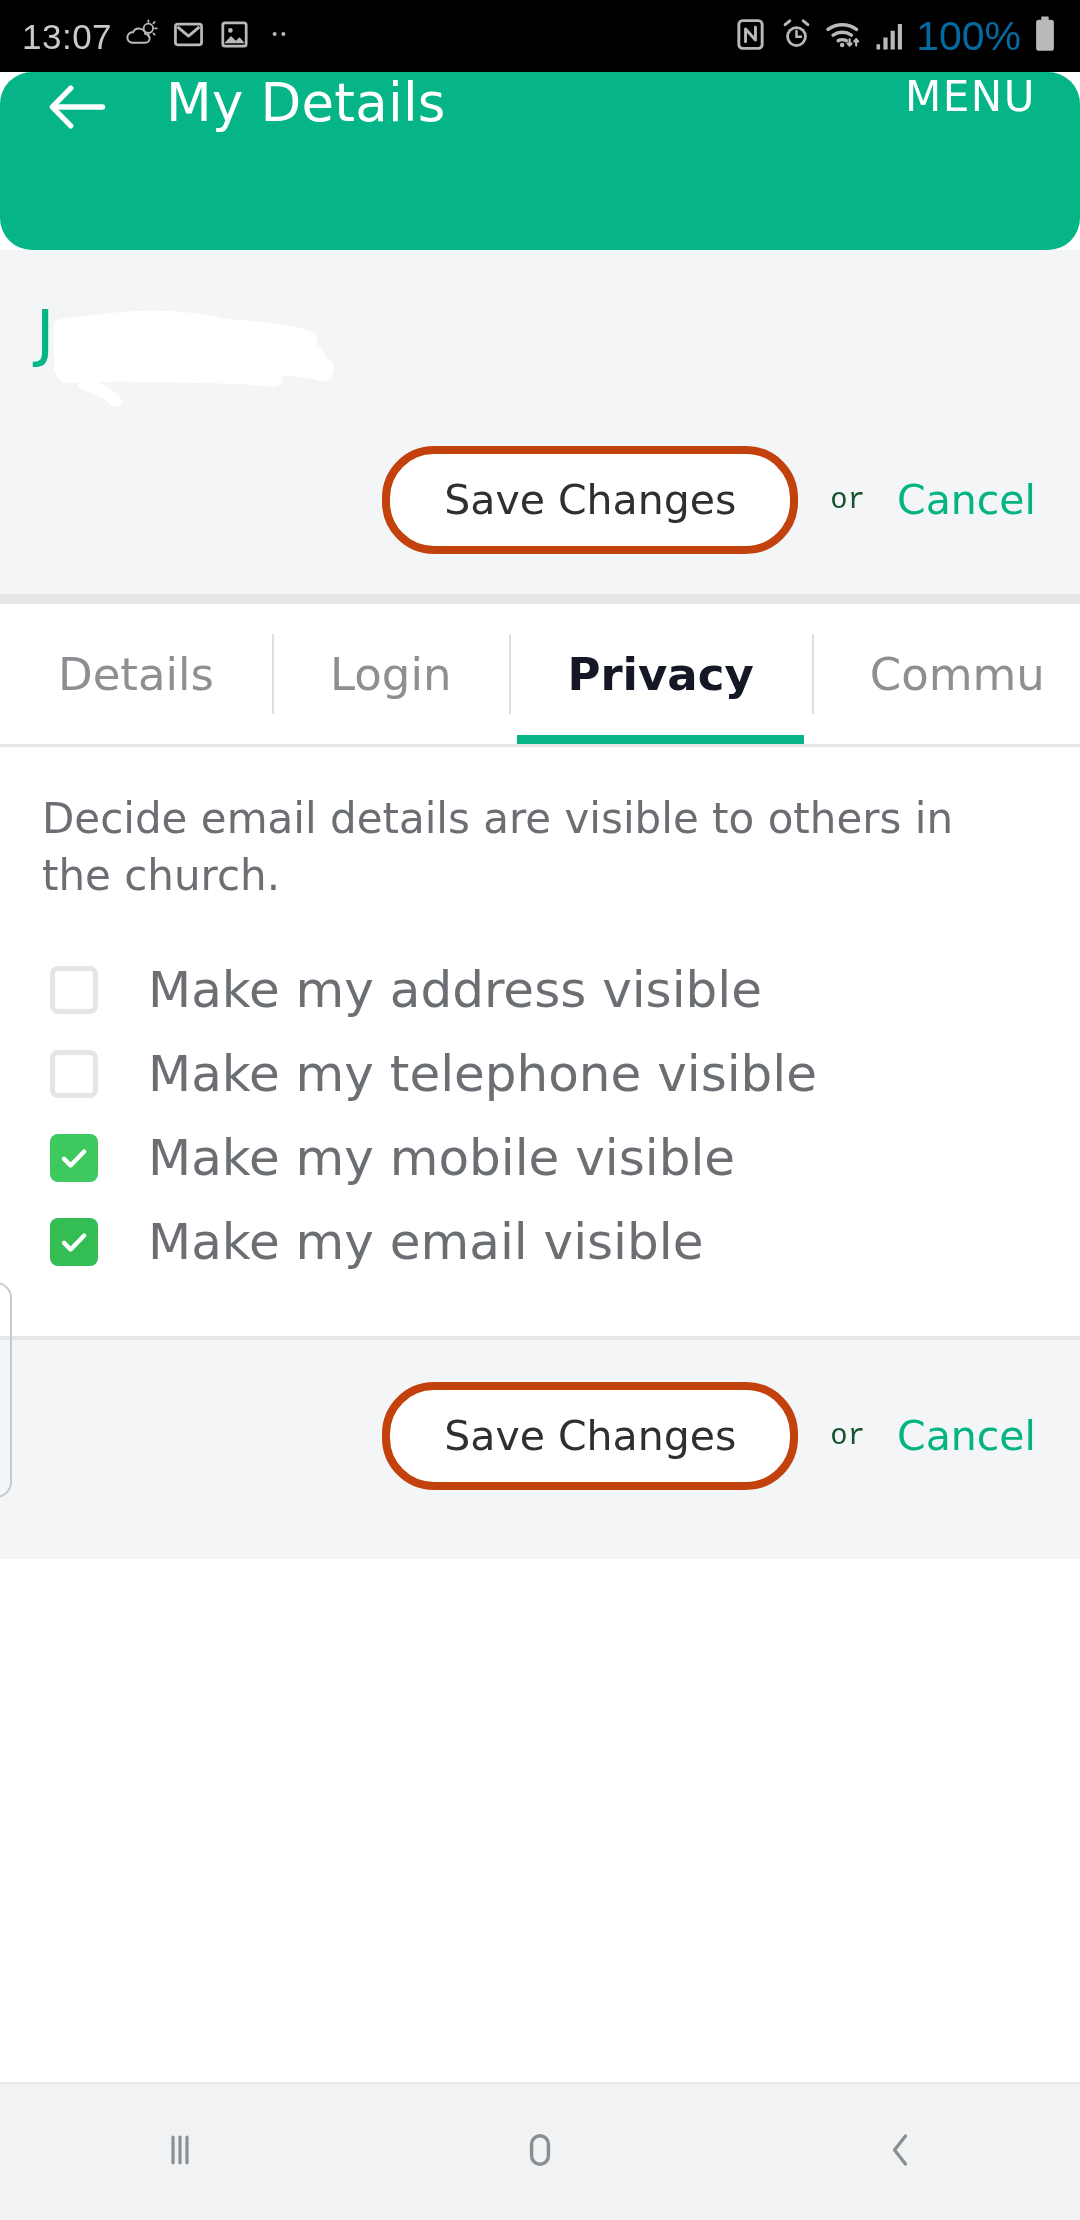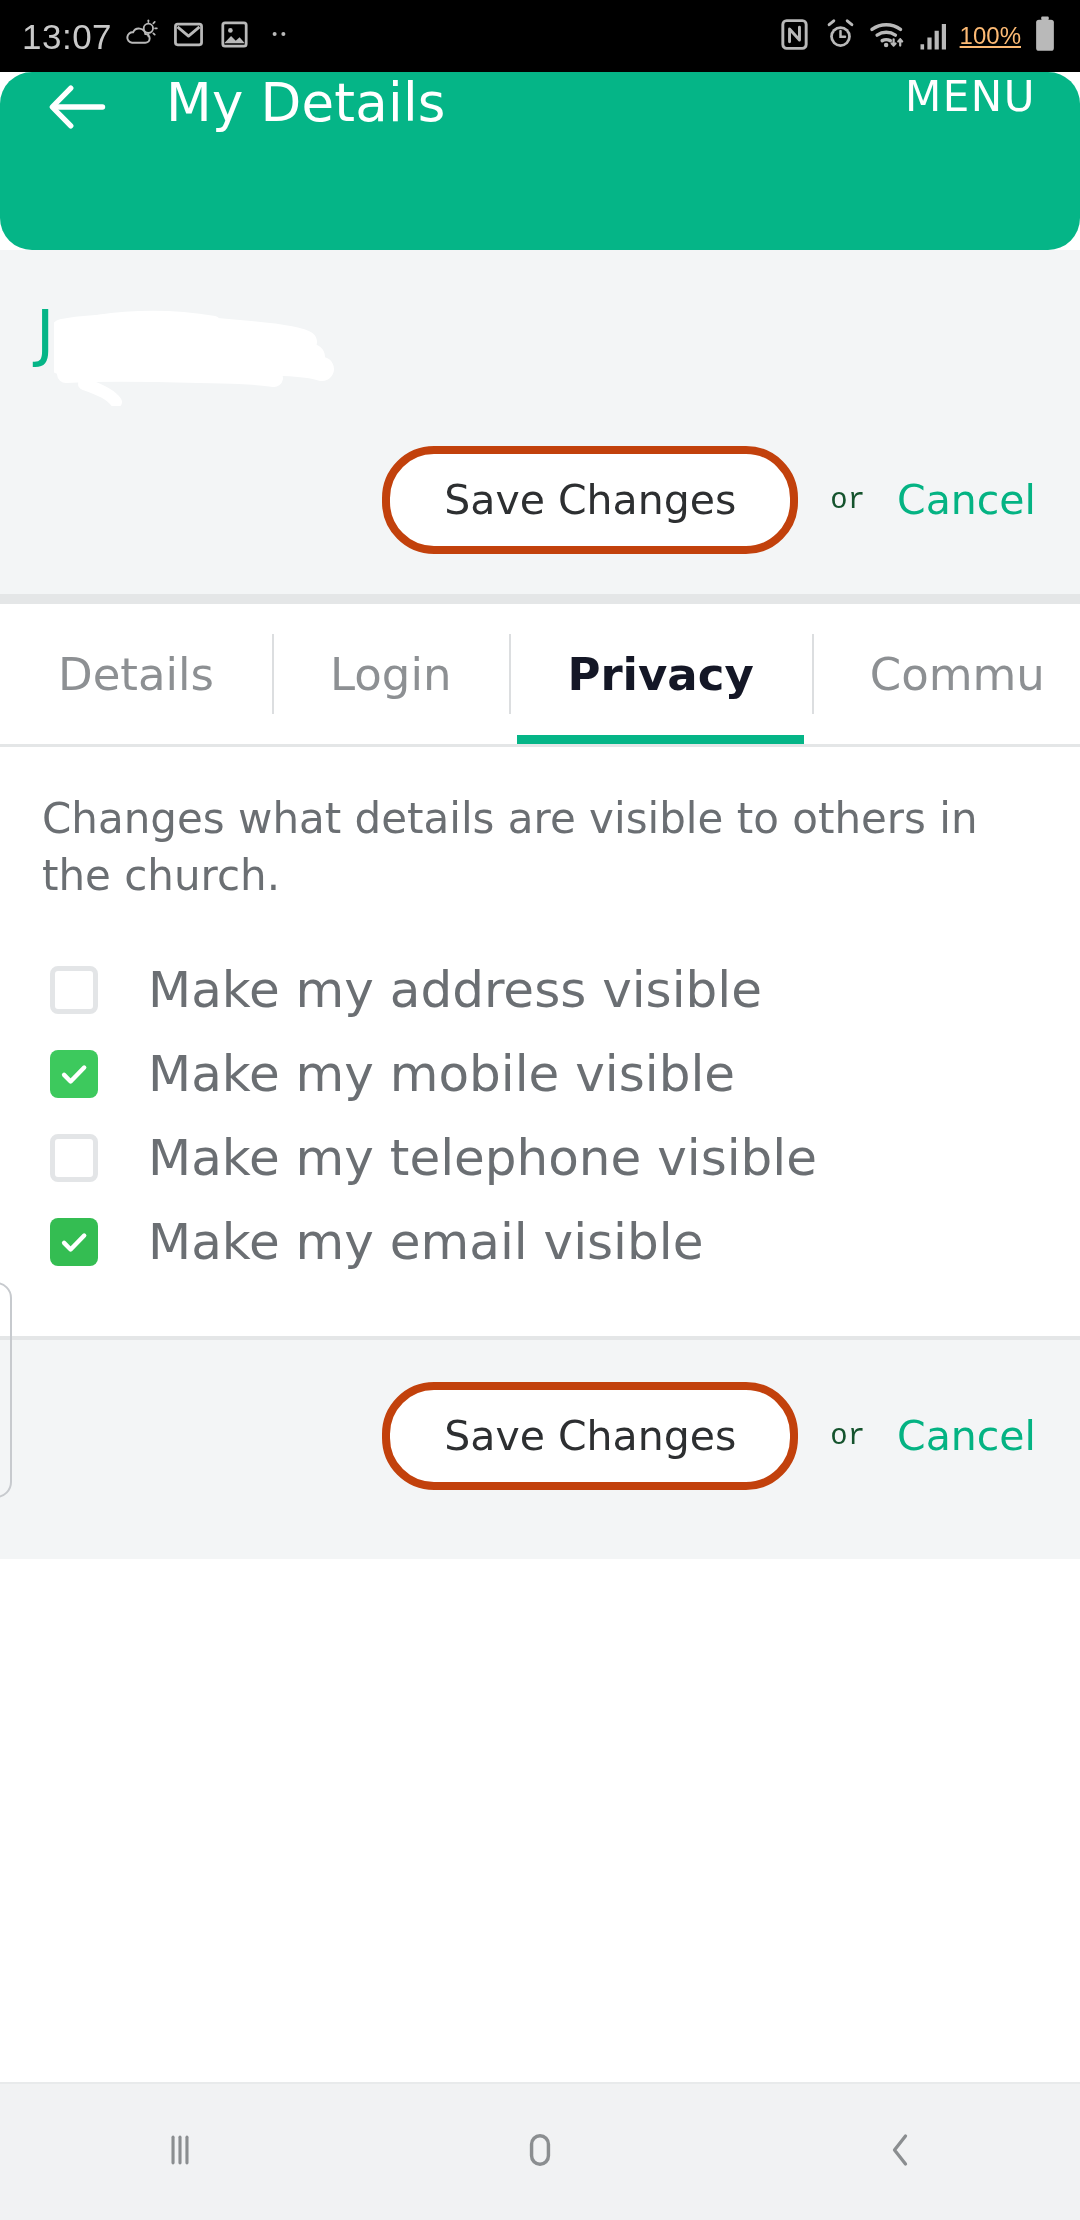--- a/index.html
+++ b/index.html
@@ -40,25 +40,24 @@
   }
   .sb-spacer { flex: 1 1 auto; }
   .sb-right {
     display: flex;
     align-items: center;
     gap: 11px;
     flex: 0 0 auto;
   }
   .sb-battery-text {
     font-family: "Liberation Sans", sans-serif;
-    font-size: 24px;
-    color: #fdba74;
+    font-size: 41px;
+    color: #0369a1;
     line-height: 1;
     letter-spacing: 0px;
-    text-decoration: underline;
   }
   .ic { display: block; }
 
   
   .appbar {
     height: 178px;
     background: #05b587;
     display: flex;
     align-items: flex-start;
     padding: 0 44px 0 40px;
@@ -475,40 +474,40 @@
           <span>Privacy</span>
         </div>
         <div class="tab">
           <span>Commu</span>
         </div>
       </div>
     </div>
     <div class="tabs-underline"></div>
 
     <div class="content">
-      <p class="desc">Changes what details are visible to others in the church.</p>
+      <p class="desc">Decide email details are visible to others in the church.</p>
 
       <div class="check-list">
         <div class="check-row">
           <span class="cbox off"></span>
           <span class="check-label">Make my address visible</span>
+        </div>
+
+        <div class="check-row">
+          <span class="cbox off"></span>
+          <span class="check-label">Make my telephone visible</span>
         </div>
 
         <div class="check-row">
           <span class="cbox on">
             <svg width="34" height="34" viewBox="0 0 24 24">
               <path d="M5 12.6l4.6 4.7L19.2 7.4" fill="none" stroke="#ffffff" stroke-width="3.1" stroke-linecap="round" stroke-linejoin="round"></path>
             </svg>
           </span>
           <span class="check-label">Make my mobile visible</span>
-        </div>
-
-        <div class="check-row">
-          <span class="cbox off"></span>
-          <span class="check-label">Make my telephone visible</span>
         </div>
 
         <div class="check-row">
           <span class="cbox on deep">
             <svg width="34" height="34" viewBox="0 0 24 24">
               <path d="M5 12.6l4.6 4.7L19.2 7.4" fill="none" stroke="#ffffff" stroke-width="3.1" stroke-linecap="round" stroke-linejoin="round"></path>
             </svg>
           </span>
           <span class="check-label">Make my email visible</span>
         </div>

